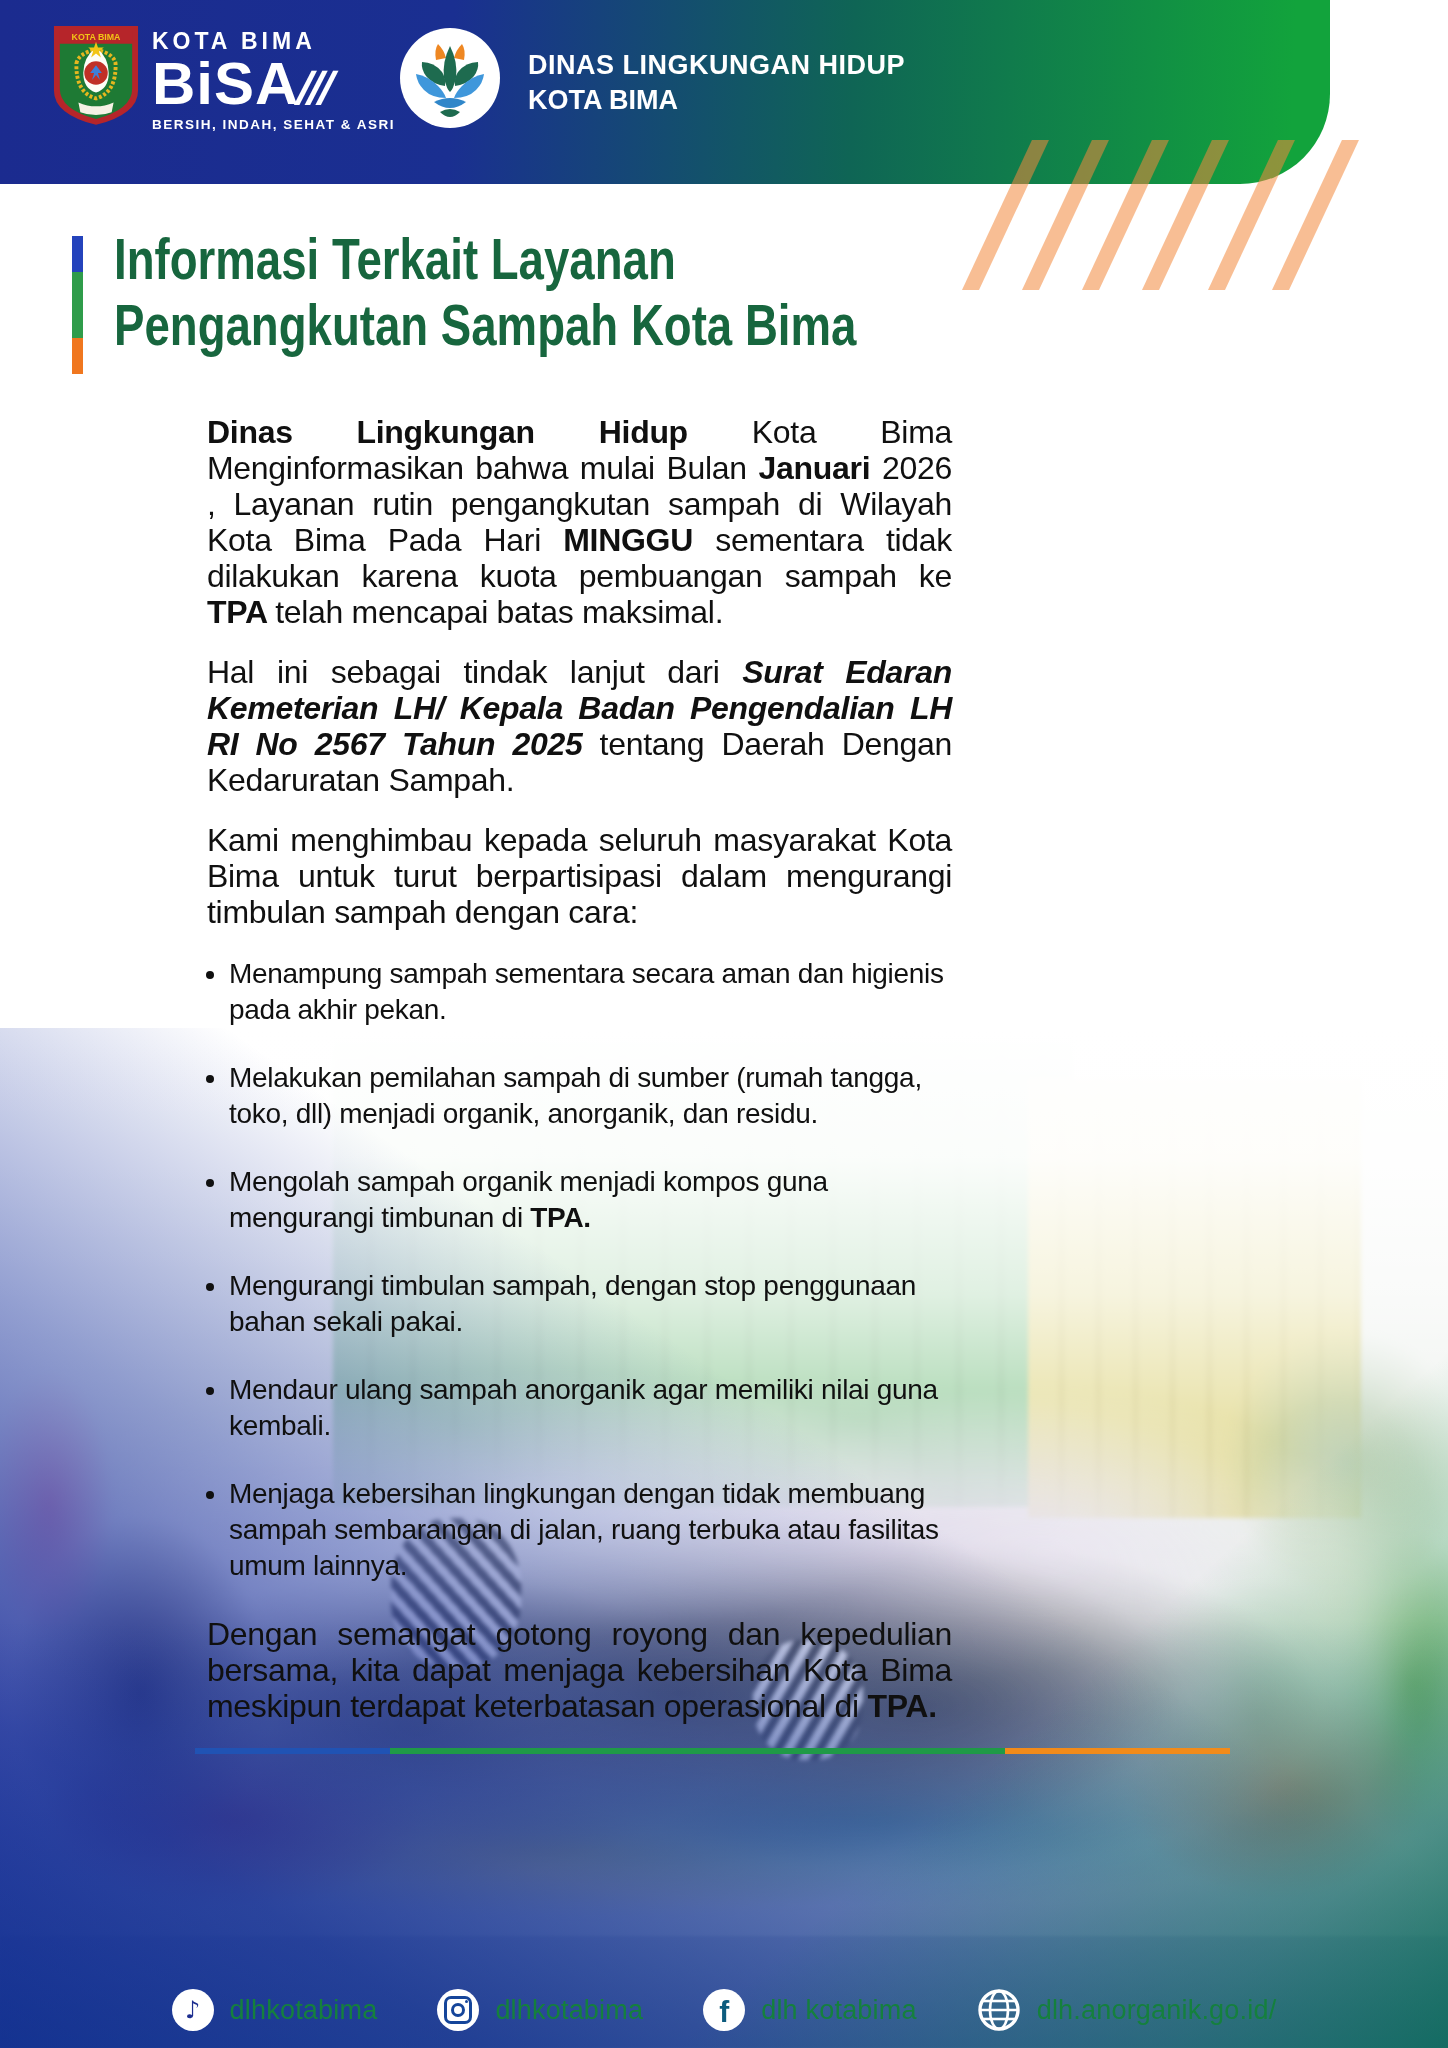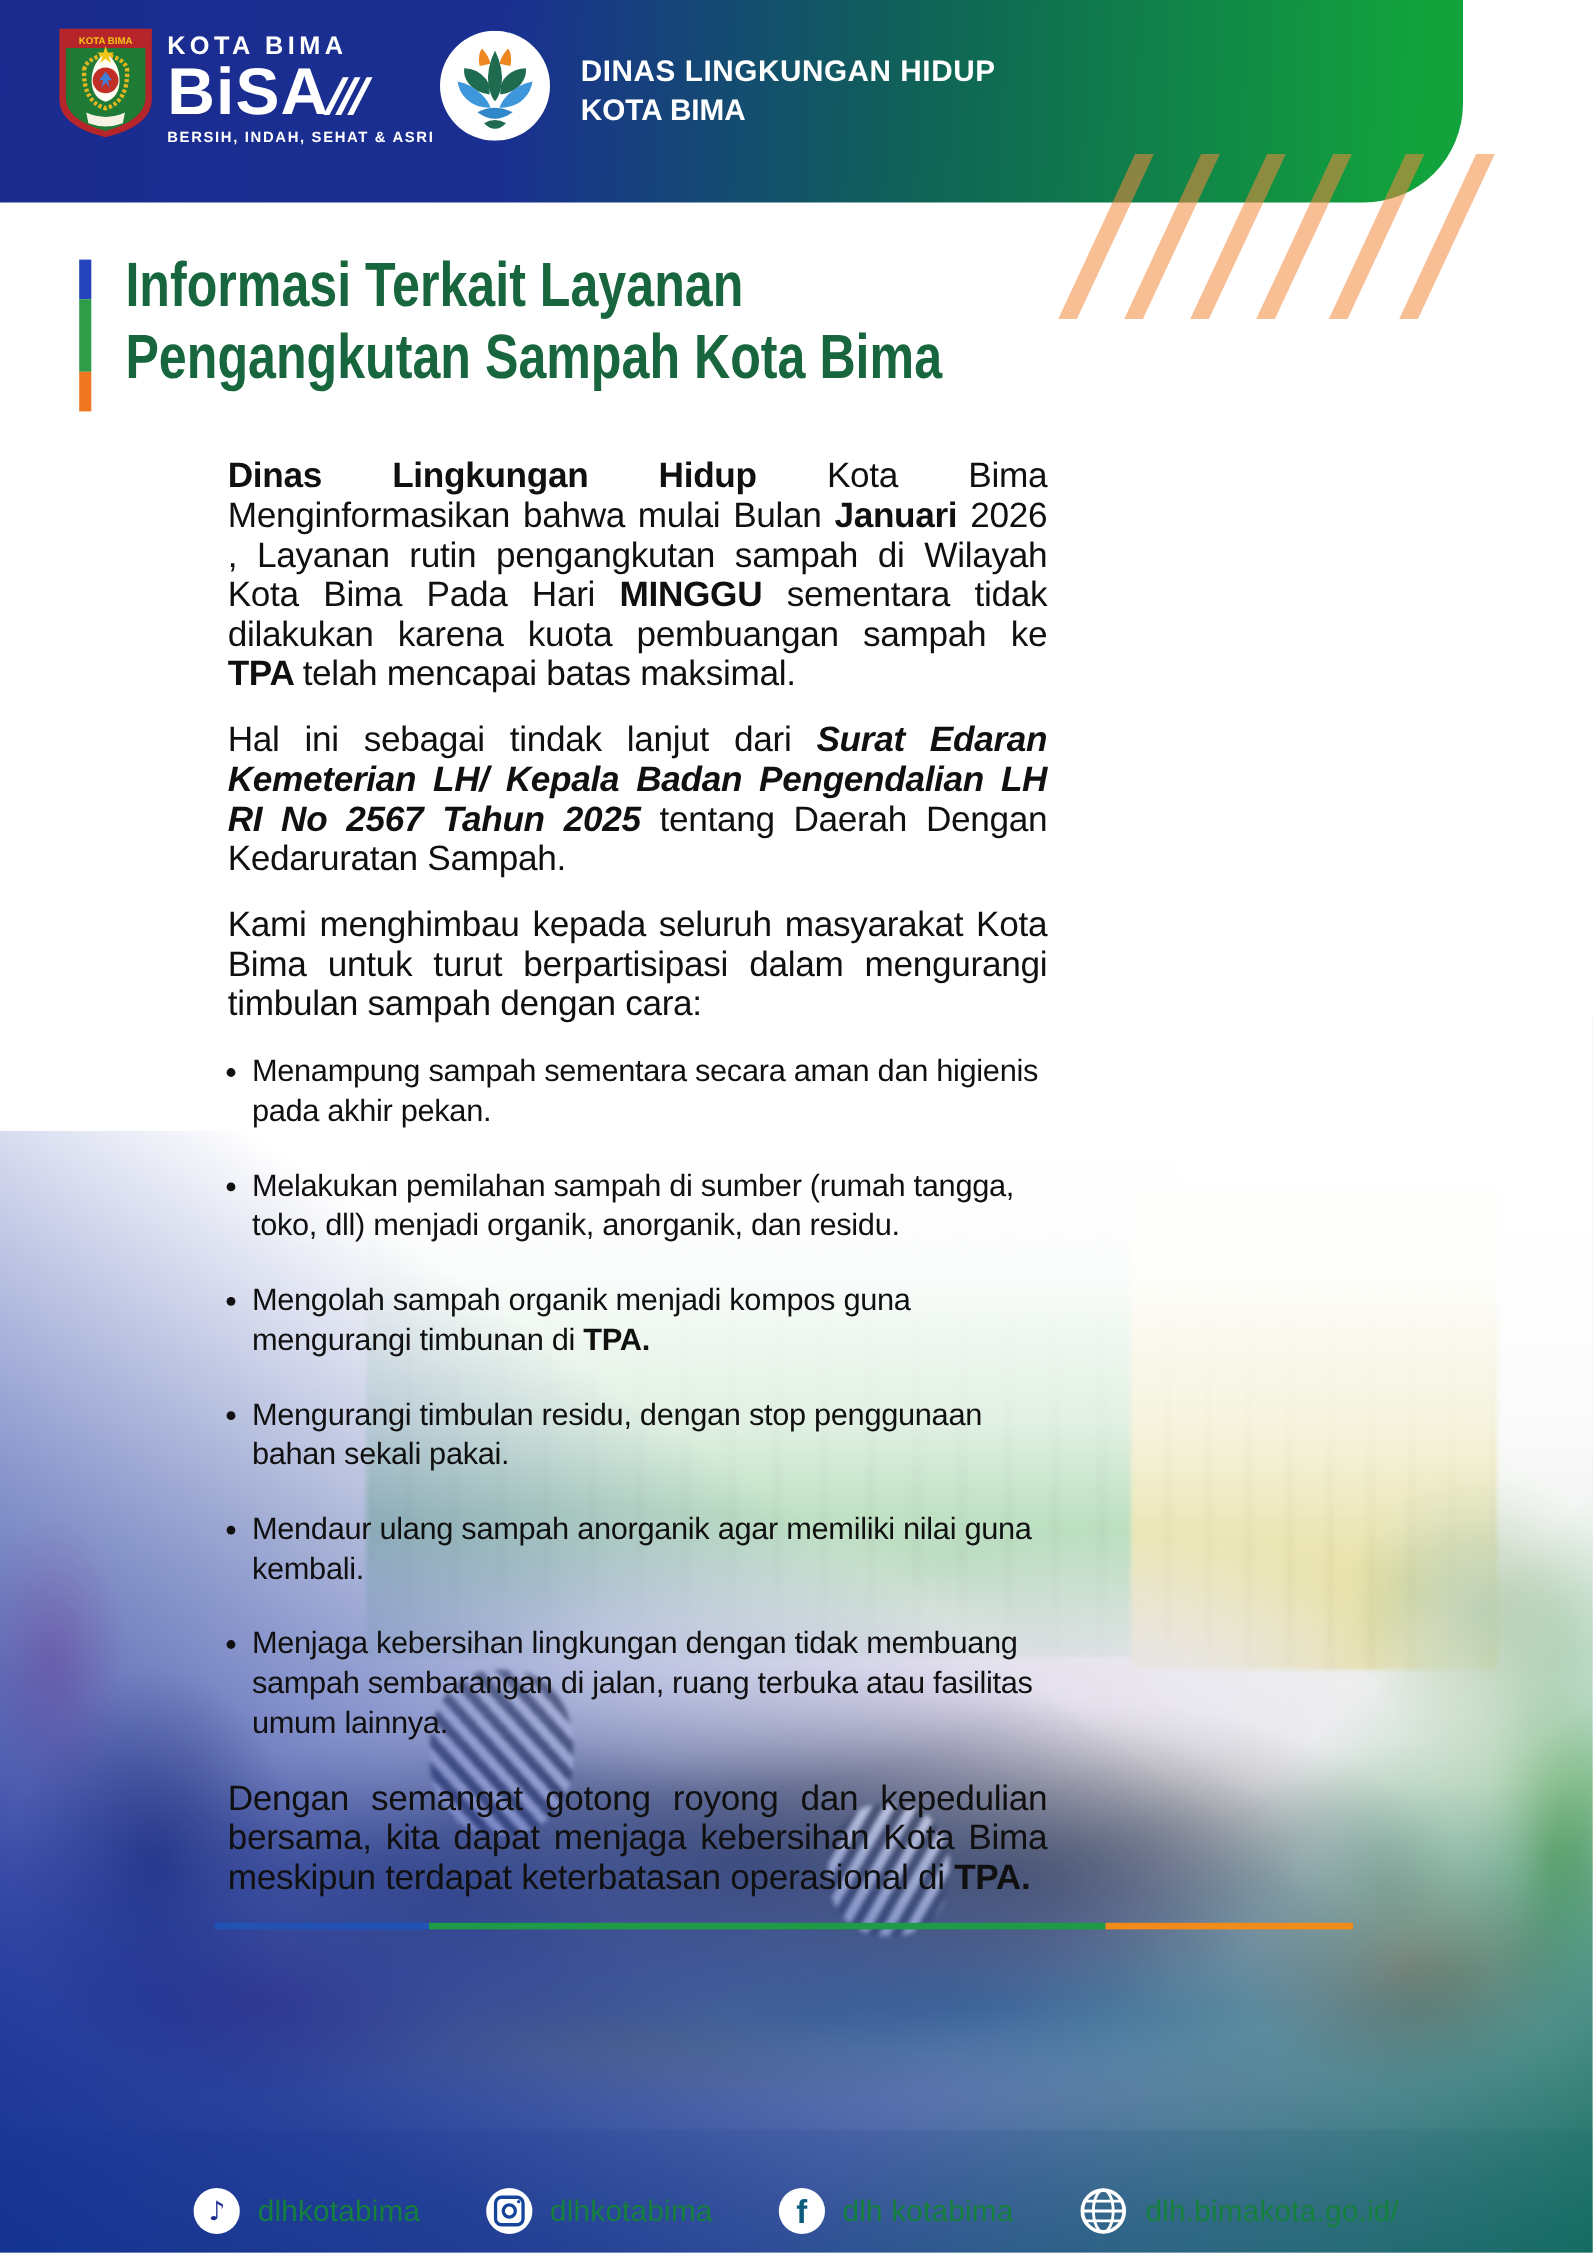--- a/index.html
+++ b/index.html
@@ -197,21 +197,21 @@
 
     <p><span>Hal ini sebagai tindak lanjut dari </span><span class="bi">Surat Edaran Kemeterian LH/ Kepala Badan Pengendalian LH RI No 2567 Tahun 2025 </span><span>tentang Daerah Dengan Kedaruratan Sampah.</span></p>
 
 
     <p>Kami menghimbau kepada seluruh masyarakat Kota Bima untuk turut berpartisipasi dalam mengurangi timbulan sampah dengan cara:</p>
 
     <ul>
       <li><span>Menampung sampah sementara secara aman dan higienis pada akhir pekan.</span></li>
       <li><span>Melakukan pemilahan sampah di sumber (rumah tangga, toko, dll) menjadi organik, anorganik, dan residu.</span></li>
       <li><span>Mengolah sampah organik menjadi kompos guna mengurangi timbunan di </span><span class="b">TPA.</span></li>
-      <li><span>Mengurangi timbulan residu, dengan stop penggunaan bahan sekali pakai.</span></li>
+      <li><span>Mengurangi timbulan sampah, dengan stop penggunaan bahan sekali pakai.</span></li>
       <li><span>Mendaur ulang sampah anorganik agar memiliki nilai guna kembali.</span></li>
       <li><span>Menjaga kebersihan lingkungan dengan tidak membuang sampah sembarangan di jalan, ruang terbuka atau fasilitas umum lainnya.</span></li>
     </ul>
 
     <p class="closing"><span>Dengan  semangat gotong royong dan kepedulian bersama, kita dapat menjaga kebersihan Kota Bima meskipun terdapat keterbatasan operasional di </span><span class="b">TPA.</span></p>
 
     <div class="divider">
       <div class="divider-blue"></div>
       <div class="divider-green"></div>
       <div class="divider-orange"></div>
@@ -241,17 +241,17 @@
       <span class="footer-label">dlh kotabima</span>
     </div>
     <div class="footer-item">
       <svg width="44" height="44" viewBox="0 0 44 44">
         <circle cx="22" cy="22" r="19" fill="none" stroke="#ffffff" stroke-width="3.4"></circle>
         <ellipse cx="22" cy="22" rx="9" ry="19" fill="none" stroke="#ffffff" stroke-width="2.6"></ellipse>
         <line x1="3" y1="22" x2="41" y2="22" stroke="#ffffff" stroke-width="2.6"></line>
         <line x1="6" y1="13" x2="38" y2="13" stroke="#ffffff" stroke-width="2.6"></line>
         <line x1="6" y1="31" x2="38" y2="31" stroke="#ffffff" stroke-width="2.6"></line>
       </svg>
-      <span class="footer-label">dlh.bimakota.go.id/</span>
+      <span class="footer-label">dlh.anorganik.go.id/</span>
     </div>
   </div>
 
 </div>
 
 </body></html>

